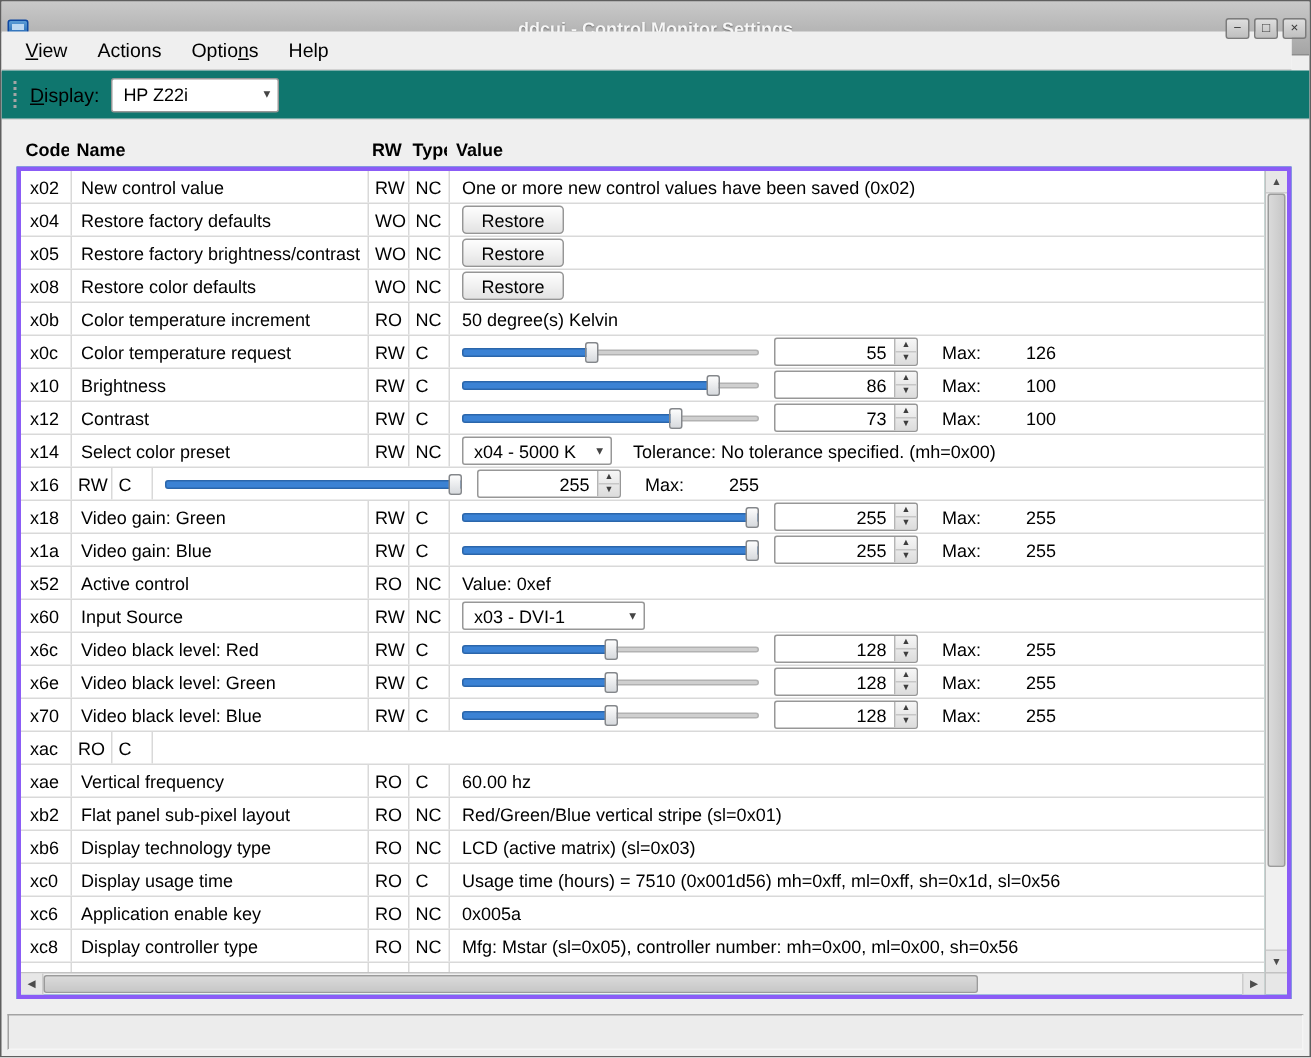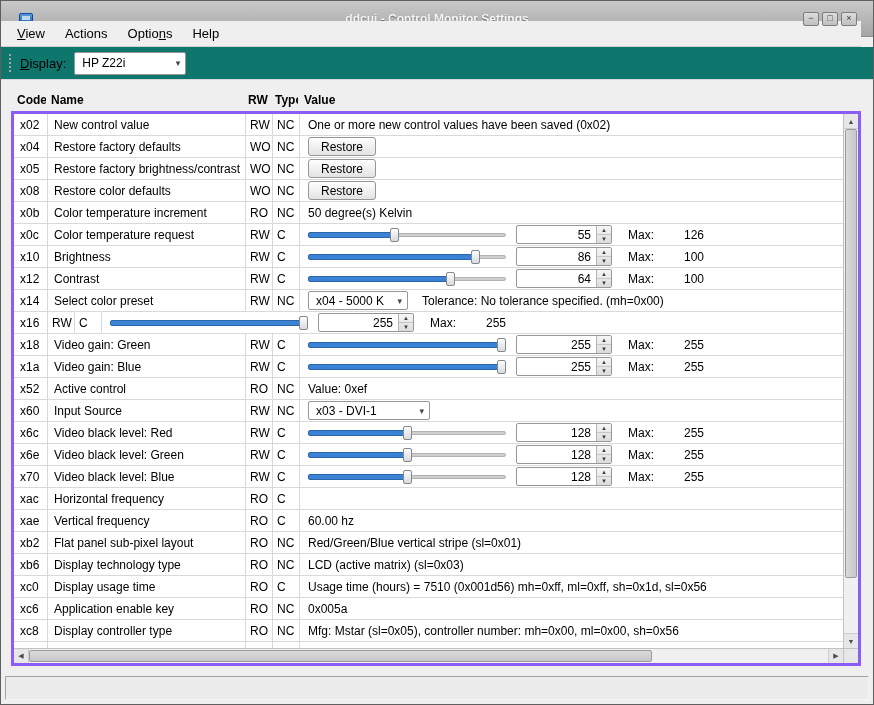--- a/index.html
+++ b/index.html
@@ -4,21 +4,21 @@
 <style>
   * { box-sizing: border-box; margin: 0; padding: 0; }
   html,body { width: 874px; height: 705px; }
   body { font-family: "Liberation Sans", "DejaVu Sans", sans-serif; font-size: 12px; color:#000; background:#fff; }
 
   .window { position: relative; width: 874px; height: 705px; background:#efefef; border:1px solid #5f5f5f; overflow:hidden; }
 
   
   .titlebar { position:absolute; top:0; left:0; right:0; height:36px;
     background:linear-gradient(#c9c9c9,#a5a5a5); border-bottom:1px solid #8d8d8d;
-    display:flex; align-items:center; padding:0 16px; }
+    display:flex; align-items:center; padding:0 2px; }
   .app-icon { width:14px; height:12px; border:1px solid #0d47a1; border-radius:2px;
     background:linear-gradient(#5b9bd5,#1e62b0); margin:0 4px 0 2px; flex:none; position:relative; }
   .app-icon::after { content:""; position:absolute; left:2px; top:2px; right:2px; height:4px; background:#bcd7f2; }
   .title { position:absolute; left:0; right:0; text-align:center; font-weight:bold; font-size:12px;
     color:#f6f6f6; text-shadow:0 1px 1px rgba(0,0,0,.45); pointer-events:none; }
   .win-btns { margin-left:auto; display:flex; gap:3px; z-index:2; }
   .win-btn { width:16px; height:14px; border:1px solid #7c7c7c; border-radius:2px;
     background:linear-gradient(#dedede,#bfbfbf); color:#3c3c3c; font-size:9px; line-height:1;
     display:grid; place-items:center; }
 
@@ -254,21 +254,21 @@
           <div class="td c-name">Contrast</div>
           <div class="td c-rw">RW</div>
           <div class="td c-type">C</div>
           <div class="td c-value">
             <div class="slider">
               <div class="groove"></div>
               <div class="fill" style="width:73.00%"></div>
               <div class="handle" style="left:calc((100% - 9px) * 0.7300)"></div>
             </div>
             <div class="spin">
-              <span class="spin-val">64</span>
+              <span class="spin-val">73</span>
               <span class="spin-btns">
                 <span class="up">▲</span>
                 <span class="dn">▼</span>
               </span>
             </div>
             <span class="max-label">Max:</span>
             <span class="max-value">100</span>
           </div>
         </div>
         <div class="trow">
@@ -431,21 +431,20 @@
                 <span class="up">▲</span>
                 <span class="dn">▼</span>
               </span>
             </div>
             <span class="max-label">Max:</span>
             <span class="max-value">255</span>
           </div>
         </div>
         <div class="trow">
           <div class="td c-code">xac</div>
-          <div class="td c-name">Horizontal frequency</div>
           <div class="td c-rw">RO</div>
           <div class="td c-type">C</div>
         </div>
         <div class="trow">
           <div class="td c-code">xae</div>
           <div class="td c-name">Vertical frequency</div>
           <div class="td c-rw">RO</div>
           <div class="td c-type">C</div>
           <div class="td c-value">
             <span class="vtext">60.00 hz</span>

